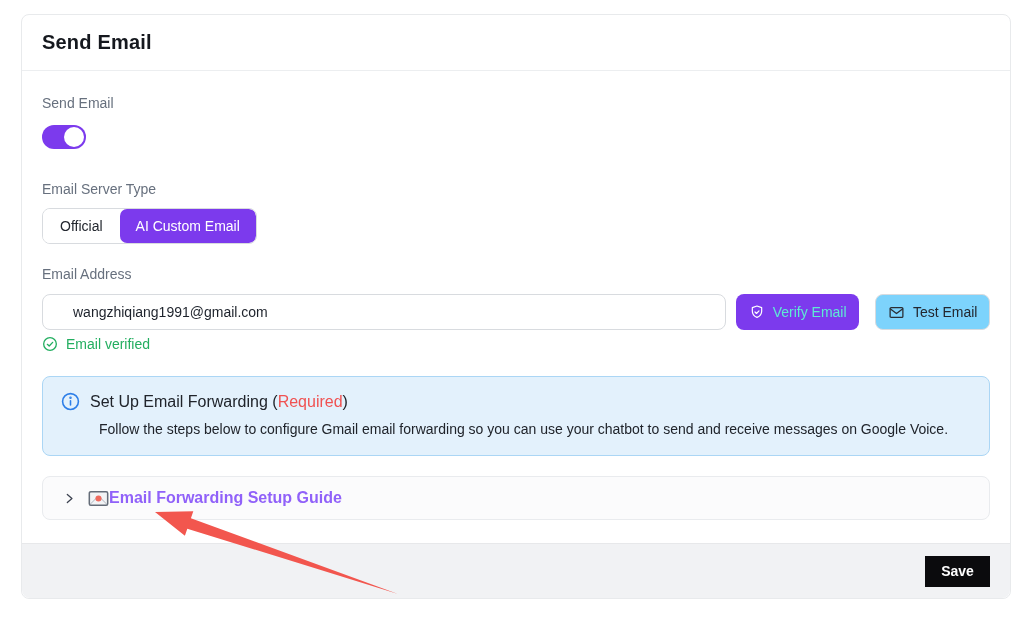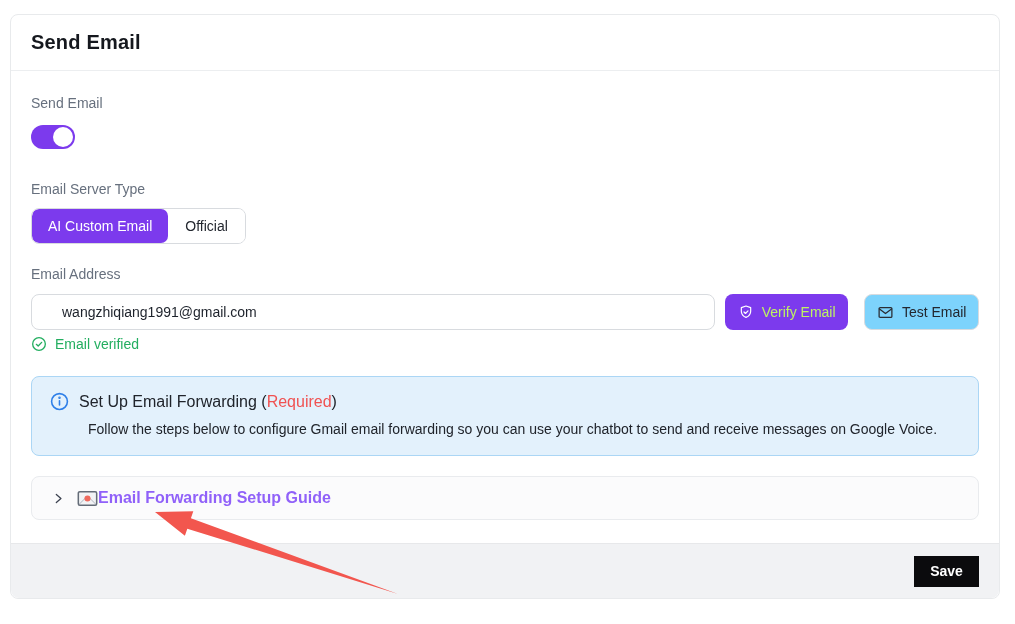--- a/index.html
+++ b/index.html
@@ -5,21 +5,21 @@
   * { box-sizing: border-box; margin: 0; padding: 0; }
   html, body { width: 1015px; height: 624px; background: #ffffff; }
   body {
     font-family: "Liberation Sans", sans-serif;
     color: #1d222b;
     position: relative;
     overflow: hidden;
   }
   .card {
     position: absolute;
-    left: 10px; top: 14px;
+    left: 21px; top: 14px;
     width: 990px; height: 585px;
     background: #fff;
     border: 1px solid #e8eaec;
     border-radius: 8px;
   }
   .card-header {
     height: 56px;
     display: flex; align-items: center;
     padding: 0 20px;
     border-bottom: 1px solid #eceef0;
@@ -85,21 +85,21 @@
     height: 36px;
     border-radius: 8px;
     font-family: inherit; font-size: 14px;
     display: flex; align-items: center; justify-content: center;
     gap: 8px;
     cursor: pointer;
   }
   .btn-primary {
     margin-left: 10px;
     width: 124px;
-    background: #7c3aed; color: #bef264; border: none;
+    background: #7c3aed; color: #5eead4; border: none;
   }
   .btn-outline {
     margin-left: 16px;
     width: 115px;
     background: #7dd3fc; color: #23272f;
     border: 1px solid #d8dbdf;
   }
   .verified {
     margin-top: 6px;
     display: flex; align-items: center; gap: 8px;
@@ -183,22 +183,22 @@
     <div class="field">
       <div class="field-label">Send Email</div>
       <div class="toggle">
         <div class="knob"></div>
       </div>
     </div>
 
     <div class="seg-field">
       <div class="field-label">Email Server Type</div>
       <div class="segmented">
+        <button class="seg-btn">Official</button>
         <button class="seg-btn selected">AI Custom Email</button>
-        <button class="seg-btn">Official</button>
       </div>
     </div>
 
     <div class="email-field">
       <div class="field-label">Email Address</div>
       <div class="email-row">
         <input class="email-input" type="text" value="wangzhiqiang1991@gmail.com" style="">
         <button class="btn btn-primary">
           <span style="display:flex">
             <svg width="16" height="16" viewBox="0 0 24 24" fill="none" stroke="#ffffff" stroke-width="1.8" stroke-linecap="round" stroke-linejoin="round">

